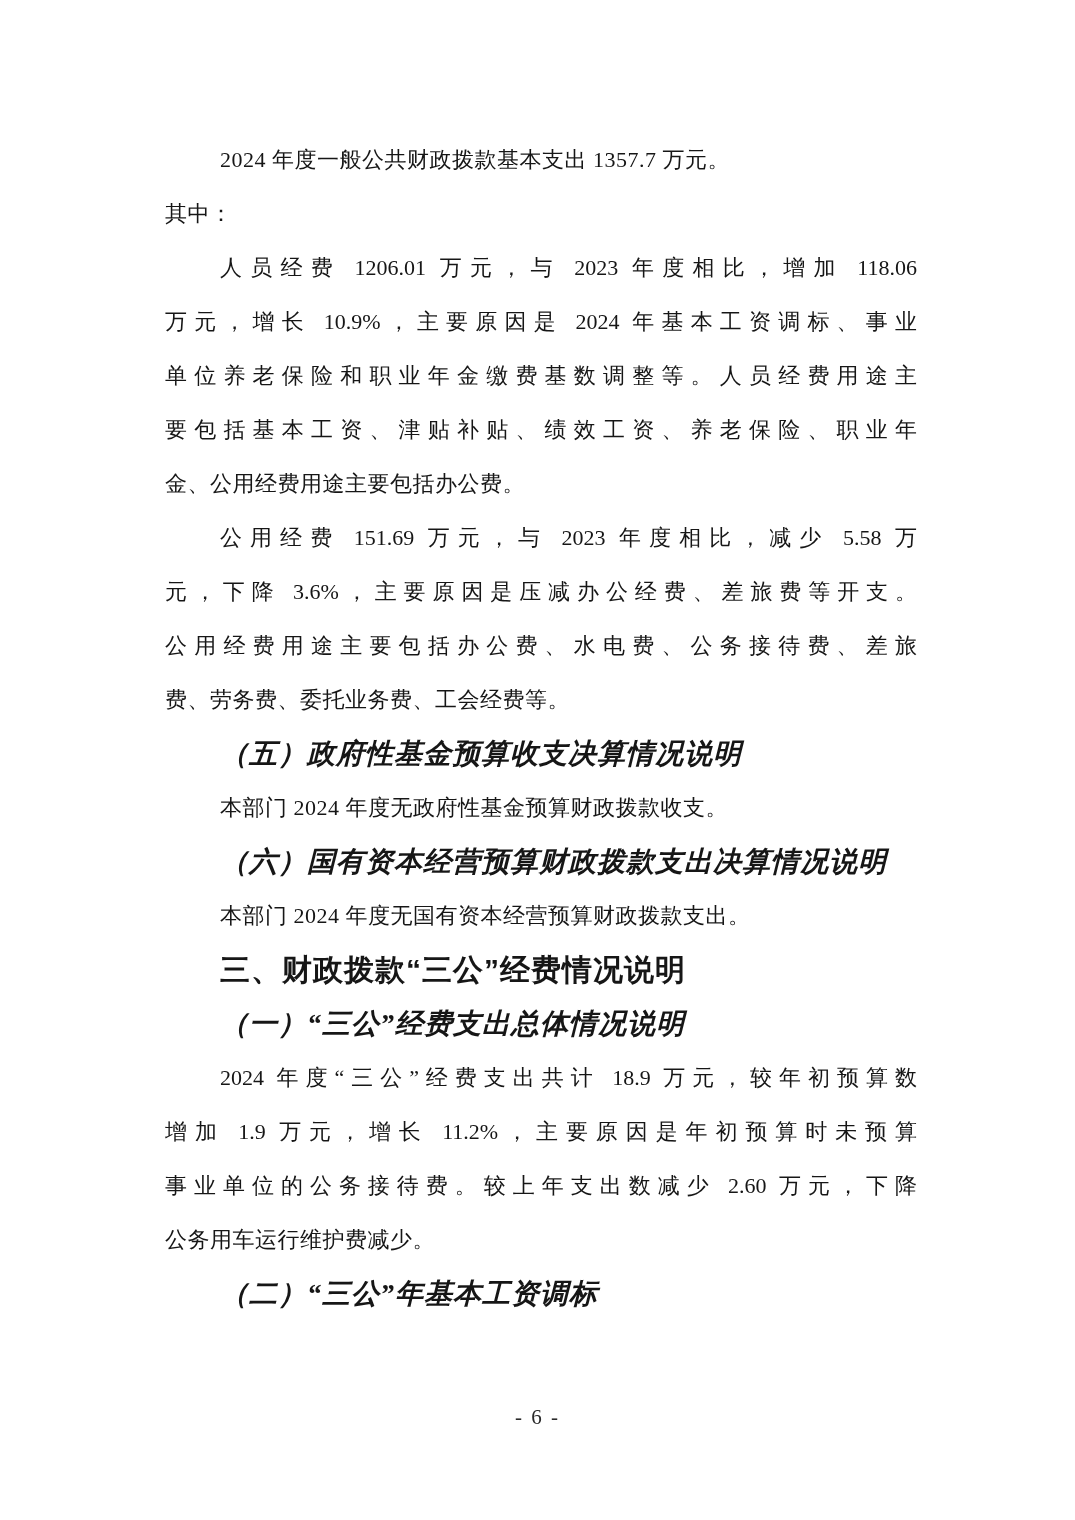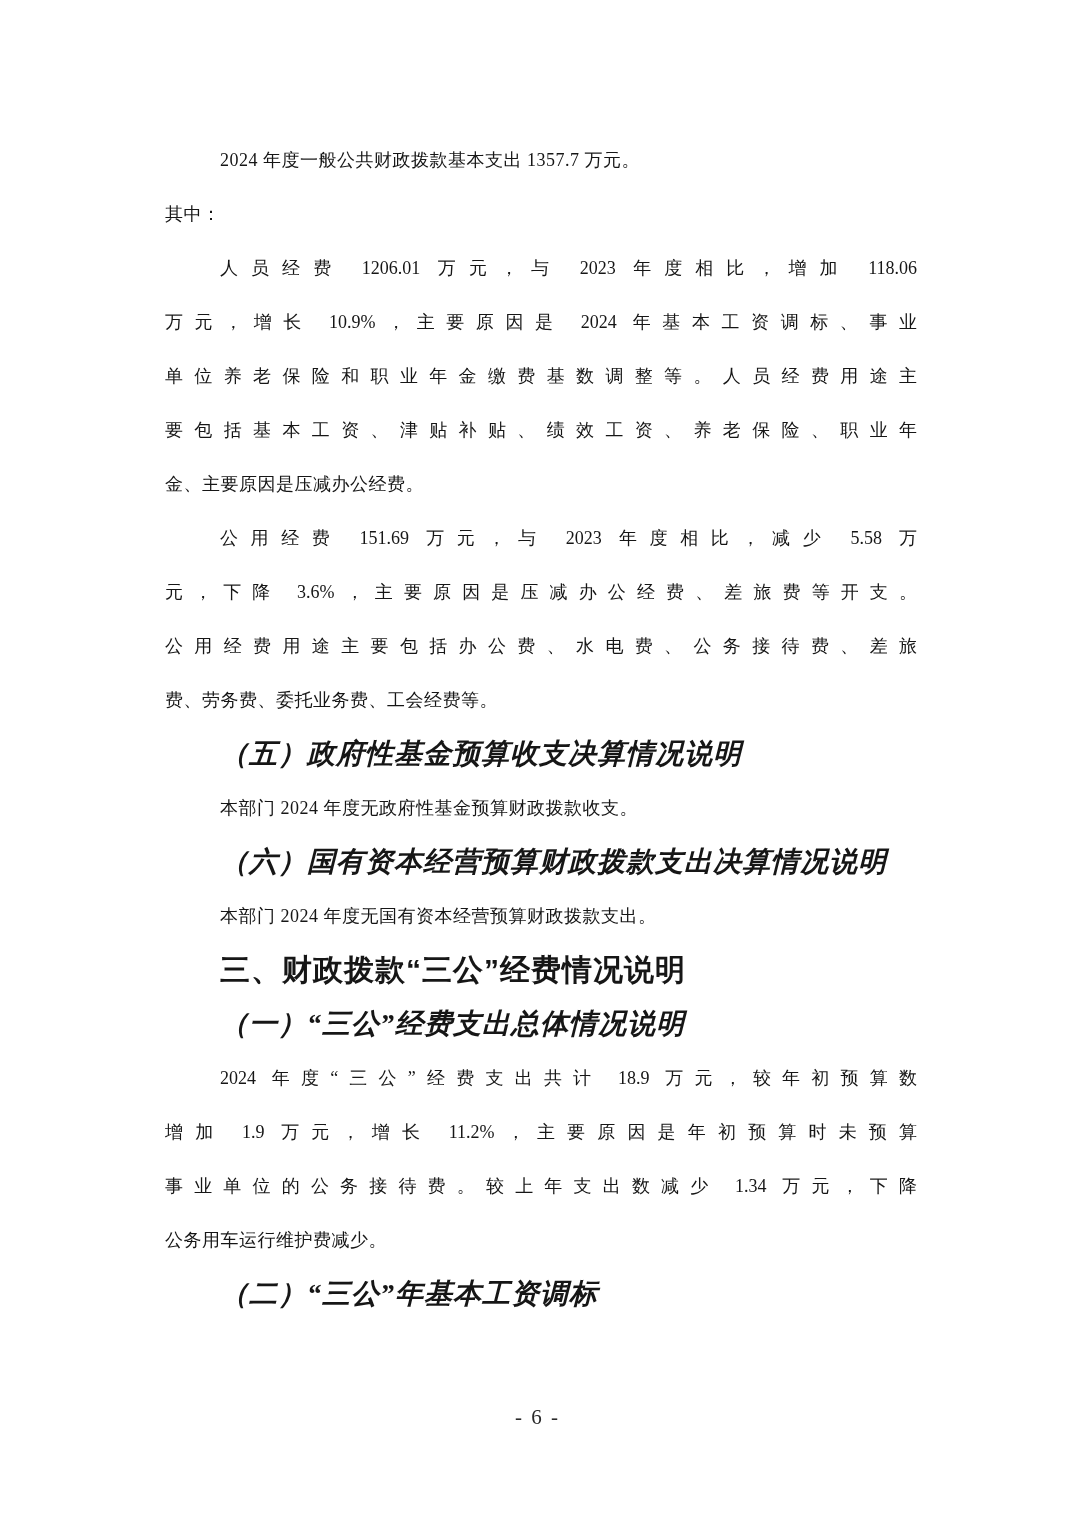--- a/index.html
+++ b/index.html
@@ -23,21 +23,21 @@
     position: absolute;
     top: 133px;
     left: 165px;
     width: 752px;
     color: #161616;
   }
   .line {
     display: block;
     height: 54px;
     line-height: 54px;
-    font-size: 18px;
+    font-size: 22px;
     font-family: "Liberation Serif", serif;
     letter-spacing: 0.5px;
     white-space: nowrap;
     color: #161616;
   }
   .line.fill {
     white-space: normal;
     text-align: justify;
     text-align-last: justify;
     letter-spacing: 0;
@@ -73,31 +73,31 @@
 <body>
 
 <div class="page">
   <div class="doc" id="doc">
       <div class="line body indent">2024 年度一般公共财政拨款基本支出 1357.7 万元。</div>
       <div class="line body">其中：</div>
       <div class="line body indent fill">人员经费 1206.01 万元，与 2023 年度相比，增加 118.06</div>
       <div class="line body fill">万元，增长 10.9%，主要原因是 2024 年基本工资调标、事业</div>
       <div class="line body fill">单位养老保险和职业年金缴费基数调整等。人员经费用途主</div>
       <div class="line body fill">要包括基本工资、津贴补贴、绩效工资、养老保险、职业年</div>
-      <div class="line body">金、主要原因是压减办公经费。</div>
+      <div class="line body">金、公用经费用途主要包括办公费。</div>
       <div class="line body indent fill">公用经费 151.69 万元，与 2023 年度相比，减少 5.58 万</div>
       <div class="line body fill">元，下降 3.6%，主要原因是压减办公经费、差旅费等开支。</div>
       <div class="line body fill">公用经费用途主要包括办公费、水电费、公务接待费、差旅</div>
       <div class="line body">费、劳务费、委托业务费、工会经费等。</div>
       <div class="line heading-kai indent">（五）政府性基金预算收支决算情况说明</div>
       <div class="line body indent">本部门 2024 年度无政府性基金预算财政拨款收支。</div>
       <div class="line heading-kai indent">（六）国有资本经营预算财政拨款支出决算情况说明</div>
       <div class="line body indent">本部门 2024 年度无国有资本经营预算财政拨款支出。</div>
       <div class="line heading-hei indent">三、财政拨款“三公”经费情况说明</div>
       <div class="line heading-kai indent">（一）“三公”经费支出总体情况说明</div>
       <div class="line body indent fill">2024 年度“三公”经费支出共计 18.9 万元，较年初预算数</div>
       <div class="line body fill">增加 1.9 万元，增长 11.2%，主要原因是年初预算时未预算</div>
-      <div class="line body fill">事业单位的公务接待费。较上年支出数减少 1.34 万元，下降</div>
+      <div class="line body fill">事业单位的公务接待费。较上年支出数减少 2.60 万元，下降</div>
       <div class="line body">公务用车运行维护费减少。</div>
       <div class="line heading-kai indent">（二）“三公”年基本工资调标</div>
     </div>
   <div class="page-number">- 6 -</div>
 </div>
 
 </body></html>

